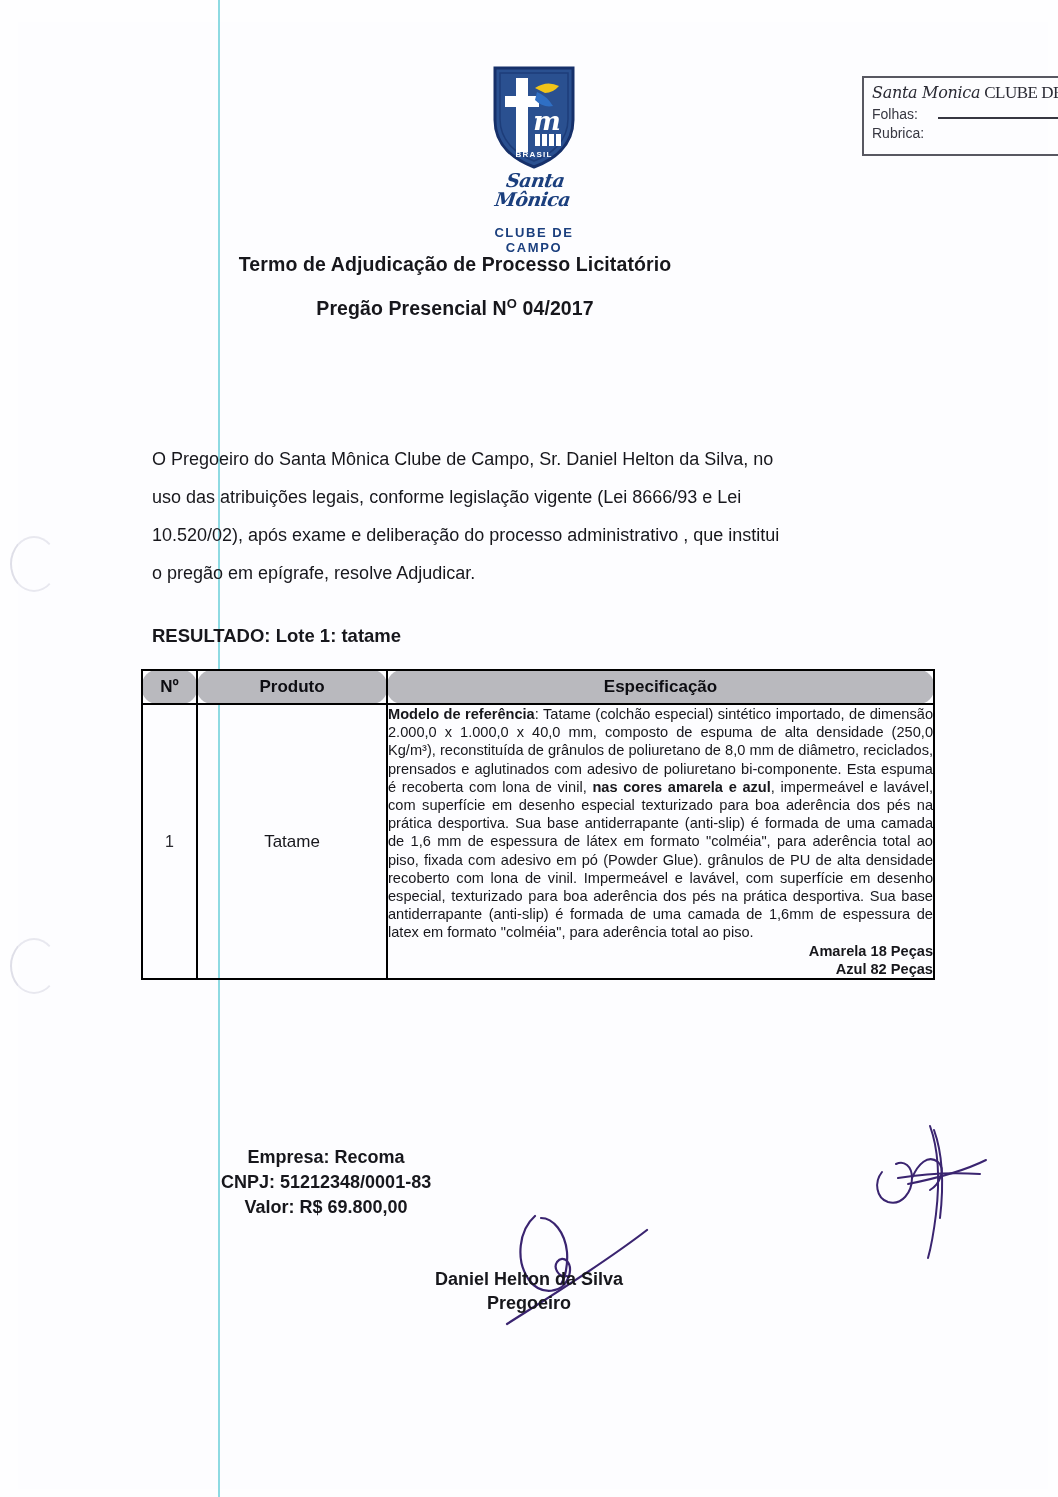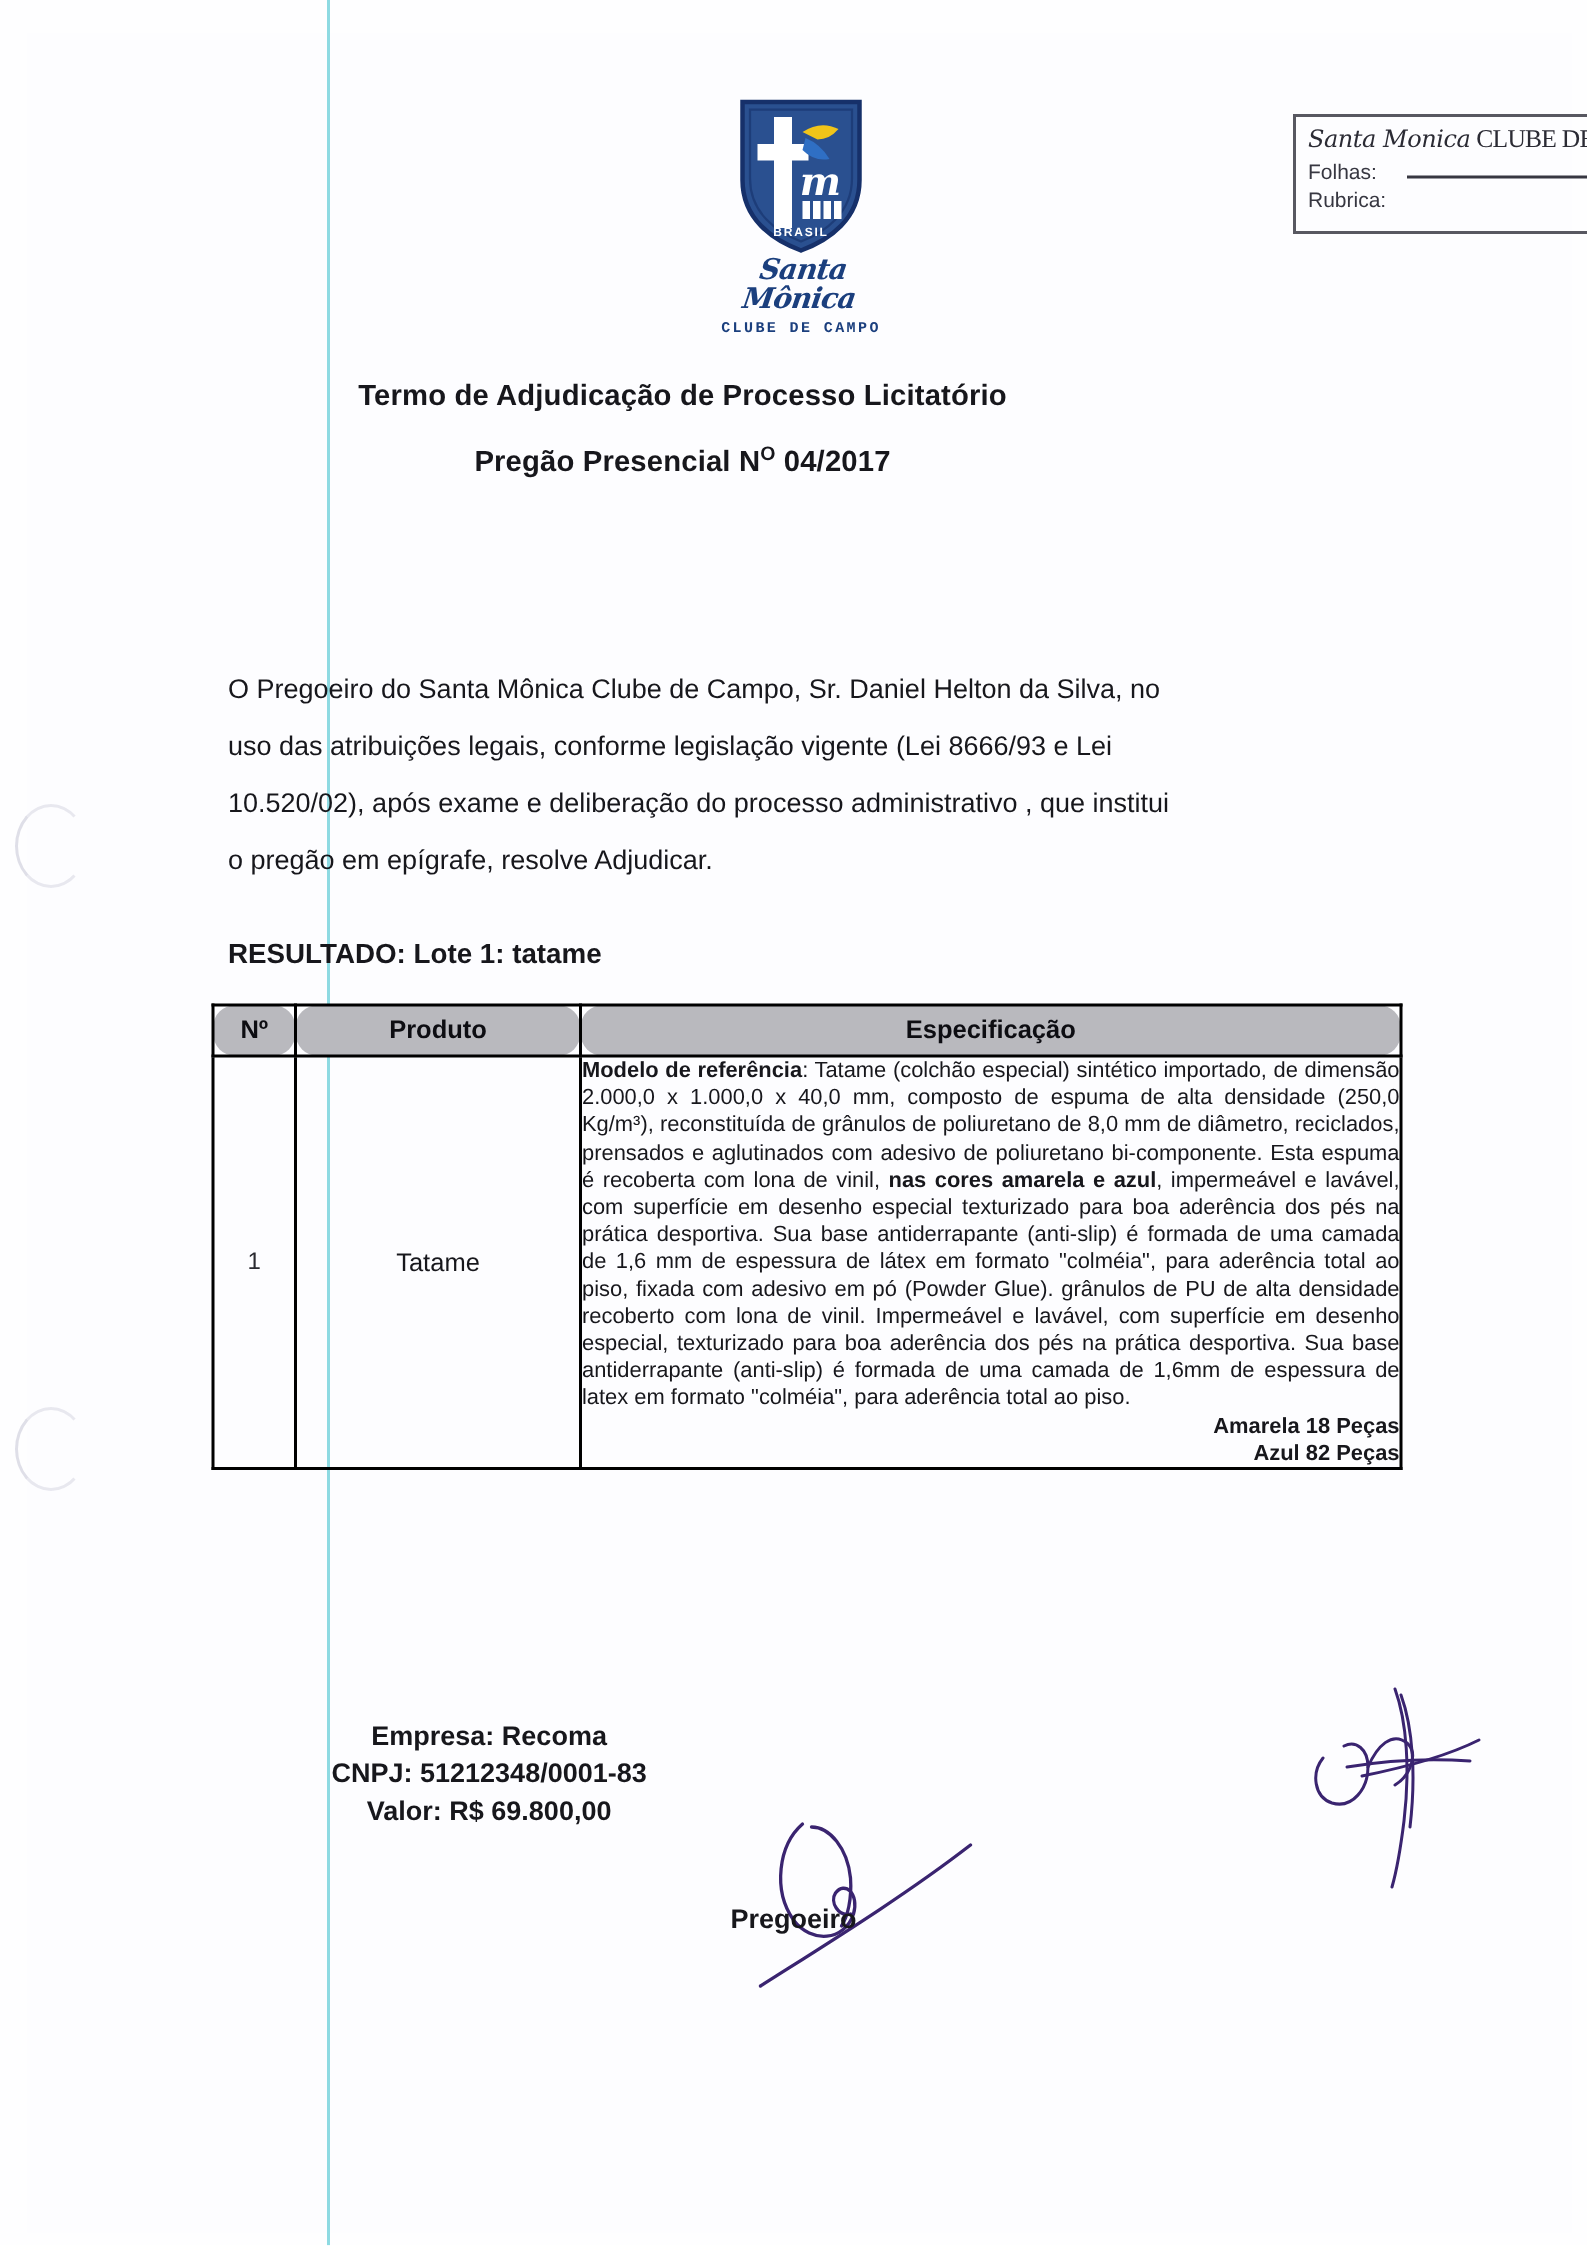--- a/index.html
+++ b/index.html
@@ -71,26 +71,26 @@
     font-family: "DejaVu Serif", serif;
     font-style: italic;
     font-weight: bold;
     font-size: 19px;
     color: #1b3f7e;
     letter-spacing: -0.6px;
     line-height: 1;
     transform: skewX(-8deg);
   }
   .logo-sub {
-    font-family: Liberation Mono, monospace;
-    font-size: 10px;
+    font-family: Liberation Sans, sans-serif;
+    font-size: 13px;
     font-weight: bold;
     color: #1b3f7e;
     letter-spacing: 1.6px;
-    margin-top: 5px;
+    margin-top: 16px;
   }
 
   
   .stamp {
     position: absolute;
     left: 862px;
     top: 76px;
     width: 210px;
     height: 80px;
     border: 2px solid #5a5a62;
@@ -371,16 +371,17 @@
 
   <svg class="sig-ink" viewBox="0 0 180 120" aria-hidden="true">
     <g fill="none" stroke="#3a2470" stroke-width="2.2" stroke-linecap="round">
       <path d="M40 4 C24 18 20 48 34 68 C46 84 68 82 74 64 C78 50 68 42 62 50 C58 56 64 66 72 64"></path>
       <path d="M46 6 C58 6 70 20 72 40 C73 54 70 66 66 72"></path>
       <path d="M12 112 C56 84 108 52 152 18"></path>
     </g>
   </svg>
 
   <div class="sig-block">
+    <div>Daniel Helton da Silva</div>
     <div>Pregoeiro</div>
   </div>
 
 </div>
 
 </body></html>

